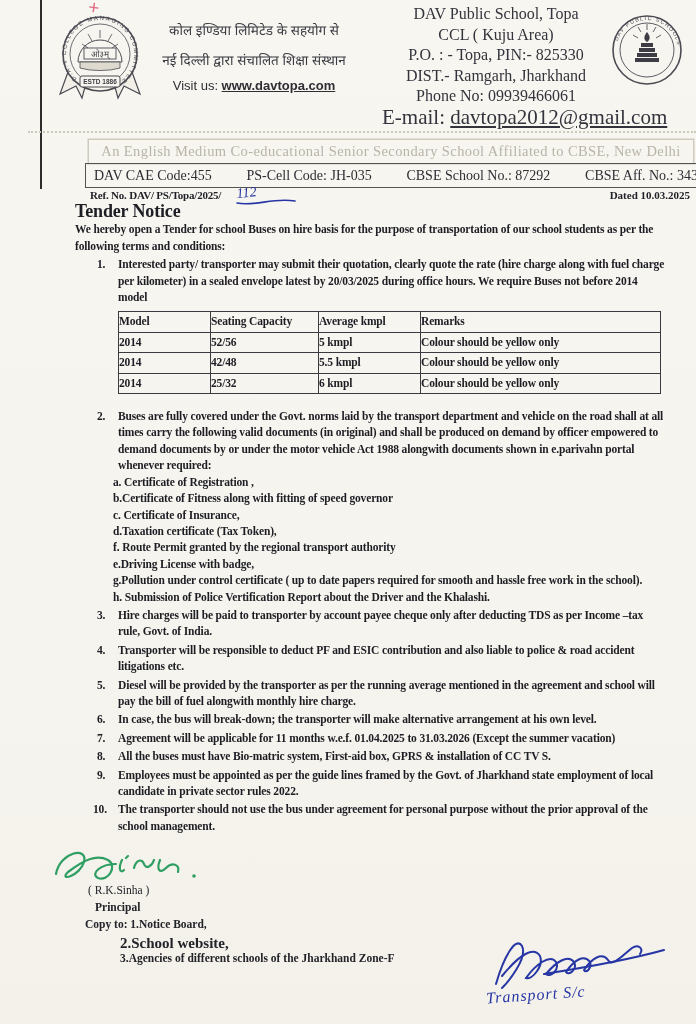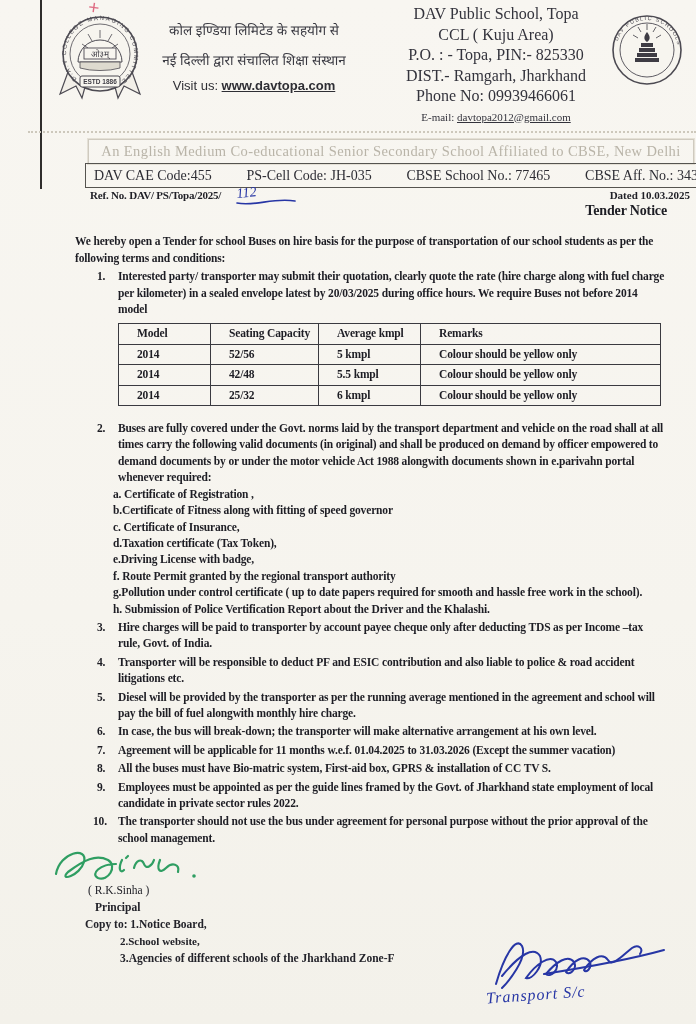--- a/index.html
+++ b/index.html
@@ -10,56 +10,56 @@
   .scan-left-line{position:absolute;left:40px;top:0;width:2px;height:189px;background:#2f2d2c;}
   .red-mark{position:absolute;left:88px;top:-4px;color:rgba(214,60,92,.75);font-size:20px;font-weight:bold;transform:rotate(8deg);}
 
   
   .hdr-center{position:absolute;left:128px;top:16px;width:252px;text-align:center;font-family:"Liberation Sans","DejaVu Sans",sans-serif;color:#3a3a42;}
   .hdr-center .hline{font-size:13.5px;line-height:30px;white-space:nowrap;}
   .hdr-center .visit{font-size:13px;line-height:20px;color:#2e2e34;}
   .hdr-center .visit .url{text-decoration:underline;font-weight:bold;}
   .hdr-right{position:absolute;left:382px;top:4px;width:228px;text-align:center;color:#33333c;}
   .hdr-right .sline{font-size:16px;line-height:20.5px;white-space:nowrap;text-align:center;}
-  .hdr-right .email-line{font-size:11px;line-height:21px;white-space:nowrap;}
+  .hdr-right .email-line{font-size:21px;line-height:21px;white-space:nowrap;}
   .hdr-right .email{text-decoration:underline;}
   .logo-left{position:absolute;left:58px;top:10px;}
   .logo-right{position:absolute;left:608px;top:8px;}
 
   .dotted-sep{position:absolute;left:28px;top:131px;width:668px;border-top:2px dotted #cdc8bc;}
 
   .banner-box{position:absolute;left:88px;top:139px;width:604px;height:23px;border:1px solid #cfcabf;box-shadow:0 0 0 1px #e4e0d6;display:flex;align-items:center;justify-content:center;}
   .banner-text{font-size:14.5px;color:#b9b4a8;letter-spacing:.4px;white-space:nowrap;}
 
   .codes-box{position:absolute;left:85px;top:163px;width:647px;height:25px;border:1px solid #55534f;border-right:none;display:flex;align-items:center;justify-content:space-between;padding:0 6px 0 8px;box-sizing:border-box;}
   .codes-box .code{font-size:14px;color:#2d2d34;white-space:nowrap;}
 
   .ref-row{position:absolute;left:85px;top:189px;width:605px;height:18px;}
   .ref-label{position:absolute;left:5px;top:0;font-size:11px;font-weight:bold;letter-spacing:-.2px;color:#1f1f26;}
   .ref-hand{position:absolute;left:148px;top:-6px;}
   .dated{position:absolute;right:0;top:0;font-size:11px;font-weight:bold;color:#1f1f26;}
 
   
   .content{position:absolute;left:75px;top:203px;width:592px;font-size:11.5px;font-weight:bold;letter-spacing:-.15px;line-height:16.4px;color:#1d1d24;}
-  .title{text-align:right;font-size:14px;margin:0 0 14px 0;}
+  .title{text-align:left;font-size:18px;margin:0 0 2px 0;}
   .intro{margin:0;}
   .item{position:relative;padding-left:43px;margin-top:2px;}
   .item .num{position:absolute;left:22px;top:0;}
   .sub{padding-left:56px;text-indent:-18px;}
 
   table.spec{border-collapse:collapse;margin:6px 0 14px 0;width:542px;table-layout:fixed;}
-  table.spec th,table.spec td{border:1px solid #3a3a40;font-size:11.5px;font-weight:bold;text-align:left;padding:1px 4px 2px 18px;height:16px;letter-spacing:-.15px;}
+  table.spec th,table.spec td{border:1px solid #3a3a40;font-size:11.5px;font-weight:bold;text-align:left;padding:1px 4px 2px 0;height:16px;letter-spacing:-.15px;}
   col.c1{width:92px}col.c2{width:108px}col.c3{width:102px}col.c4{width:240px}
 
   
   .sig-green{position:absolute;left:48px;top:838px;}
   .sig-name{position:absolute;left:88px;top:884px;font-size:11.5px;font-weight:normal;}
   .sig-title{position:absolute;left:95px;top:901px;font-size:11.5px;font-weight:bold;}
   .copy-line1{position:absolute;left:85px;top:918px;font-size:11.5px;font-weight:bold;}
-  .copy-line2{position:absolute;left:120px;top:935px;font-size:11px;font-weight:bold;}
+  .copy-line2{position:absolute;left:120px;top:935px;font-size:15px;font-weight:bold;}
   .copy-line3{position:absolute;left:120px;top:952px;font-size:11.5px;font-weight:bold;}
 
   .ink-bottom{position:absolute;left:478px;top:928px;width:215px;}
   .ink-note{position:absolute;left:8px;top:58px;font-size:16px;color:#2736a5;font-style:italic;transform:rotate(-4deg);letter-spacing:1px;white-space:nowrap;}
 </style>
 </head>
 <body>
 
 <div class="paper">
 
@@ -136,21 +136,21 @@
 
   <div class="dotted-sep"></div>
 
   <div class="banner-box">
     <span class="banner-text">An English Medium Co-educational Senior Secondary School Affiliated to CBSE, New Delhi</span>
   </div>
 
   <div class="codes-box">
     <span class="code">DAV CAE Code:455</span>
     <span class="code">PS-Cell Code: JH-035</span>
-    <span class="code">CBSE School No.: 77465</span>
+    <span class="code">CBSE School No.: 87292</span>
     <span class="code">CBSE Aff. No.: 3430310</span>
   </div>
 
   <div class="ref-row">
     <span class="ref-label">Ref. No. DAV/ PS/Topa/2025/</span>
     <span class="ref-hand">
       <svg width="70" height="26" viewBox="0 0 70 26">
         <text x="4" y="15" font-size="14" font-style="italic" fill="#2736a5" transform="rotate(-6 4 15)" font-family="Liberation Serif, serif">112</text>
         <path d="M4,20 C22,24 40,14 62,18" stroke="#2736a5" stroke-width="1.6" fill="none" stroke-linecap="round"></path>
       </svg>
@@ -202,22 +202,22 @@
     </div>
 
     <div class="item">
       <span class="num">2.</span>
       <span>Buses are fully covered under the  Govt. norms laid by the transport department and vehicle on the road shall at all times carry the following valid documents (in original) and shall be produced on demand by officer empowered to demand documents by or under the motor vehicle Act 1988 alongwith documents shown in e.parivahn portal whenever  required:</span>
     </div>
     <div class="sub">a. Certificate of Registration ,</div>
     <div class="sub">b.Certificate of Fitness along with fitting of speed governor</div>
     <div class="sub">c. Certificate of Insurance,</div>
     <div class="sub">d.Taxation certificate (Tax Token),</div>
+    <div class="sub">f. Route Permit granted by the regional transport authority</div>
     <div class="sub">e.Driving License with badge,</div>
-    <div class="sub">f. Route Permit granted by the regional transport authority</div>
     <div class="sub">g.Pollution under control certificate ( up to date papers required for smooth and hassle free work in the school).</div>
     <div class="sub">h. Submission of Police Vertification Report about the Driver and the Khalashi.</div>
 
     <div class="item">
       <span class="num">3.</span>
       <span>Hire charges will be paid to transporter by account payee cheque only after deducting TDS as  per Income –tax rule, Govt. of India.</span>
     </div>
     <div class="item">
       <span class="num">4.</span>
       <span>Transporter will be responsible to deduct PF and ESIC contribution and also liable to police &amp; road accident litigations etc.</span>

